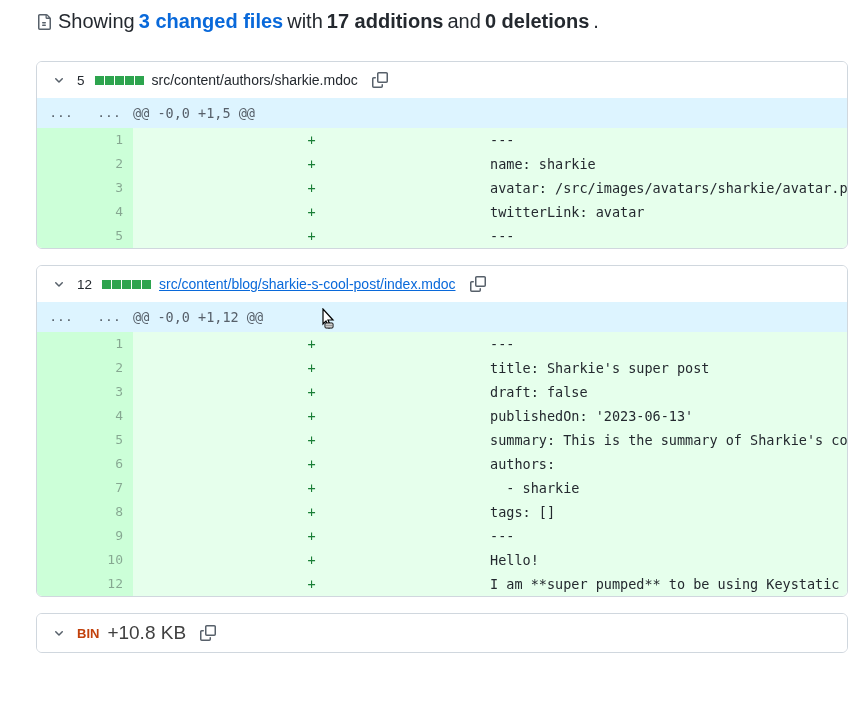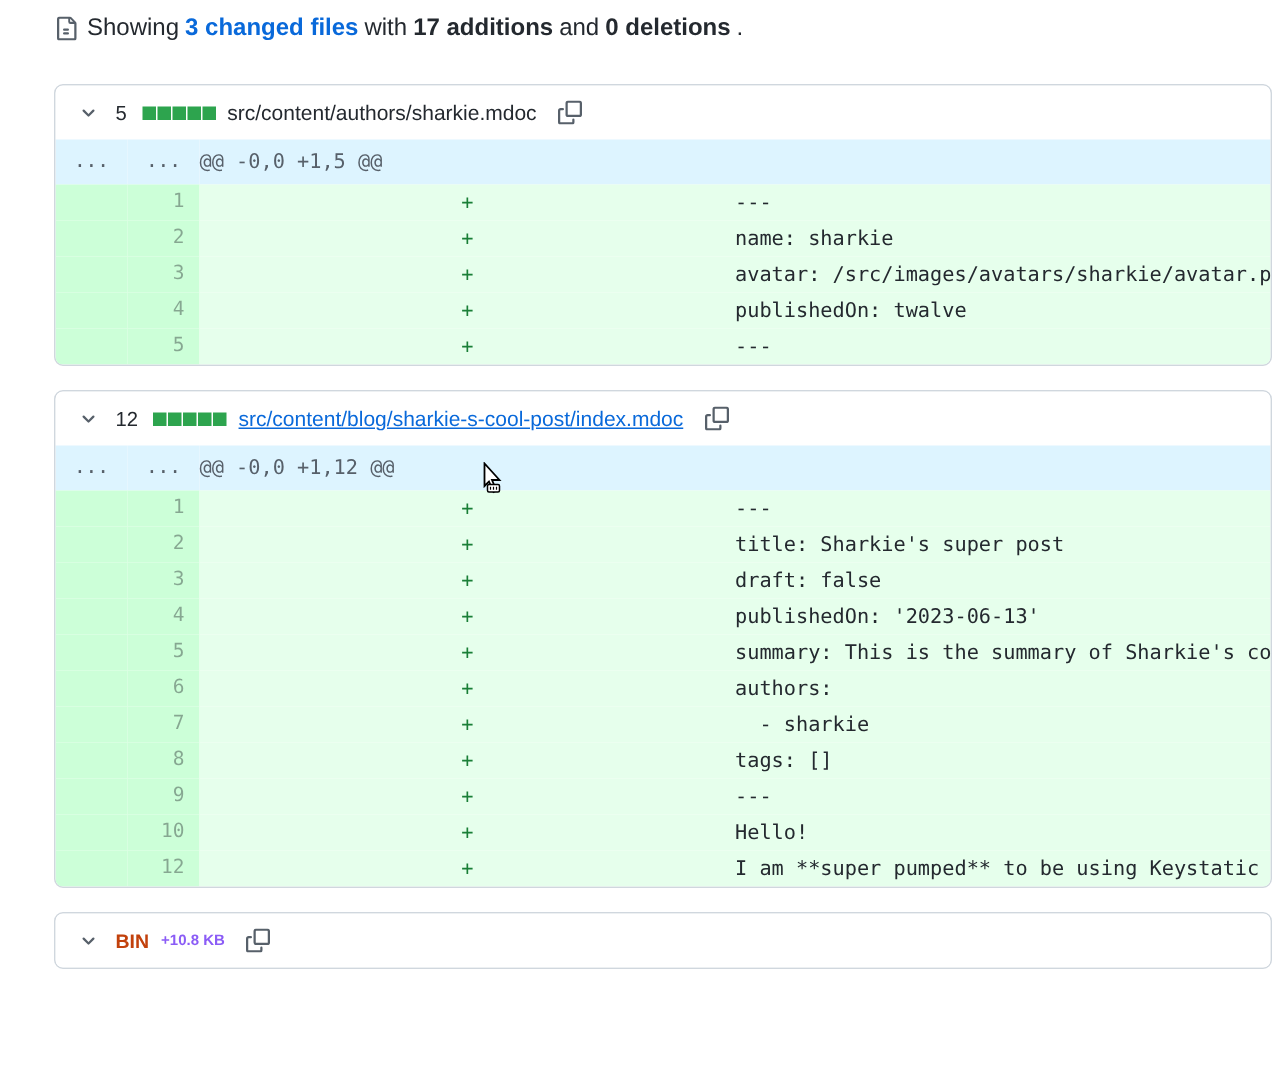--- a/index.html
+++ b/index.html
@@ -12,21 +12,21 @@
       font-size: 14px;
       color: #24292f;
       background: #fff;
       padding: 10px 0 0 36px;
     }
     .summary-line {
       display: flex;
       align-items: center;
       gap: 4px;
       margin-bottom: 28px;
-      font-size: 16px;
+      font-size: 20px;
     }
     .diff-icon {
       display: inline-flex;
       align-items: center;
       justify-content: center;
       width: 16px;
       height: 16px;
       margin-right: 2px;
     }
     .link-blue {
@@ -62,23 +62,23 @@
       color: #24292f;
       font-size: 13.5px;
       font-weight: 400;
     }
     .bin-label {
       color: #c2410c;
       font-weight: 600;
       font-size: 13px;
     }
     .size-label {
-      color: #8b5cf6;
-      font-weight: 700;
-      font-size: 10px;
+      color: #404040;
+      font-weight: 400;
+      font-size: 19px;
     }
     .diffstat {
       display: inline-flex;
       gap: 1px;
       margin-left: 2px;
     }
     .diffstat-block {
       width: 9px;
       height: 9px;
       background: #2da44e;
@@ -221,21 +221,21 @@
           <tr class="addition-row">
             <td class="line-num"></td>
             <td class="line-num">3</td>
             <td class="line-marker">+</td>
             <td class="line-content">avatar: /src/images/avatars/sharkie/avatar.png</td>
           </tr>
           <tr class="addition-row">
             <td class="line-num"></td>
             <td class="line-num">4</td>
             <td class="line-marker">+</td>
-            <td class="line-content">publishedOn: twalve</td>
+            <td class="line-content">twitterLink: avatar</td>
           </tr>
           <tr class="addition-row">
             <td class="line-num"></td>
             <td class="line-num">5</td>
             <td class="line-marker">+</td>
             <td class="line-content">---</td>
           </tr>
         </tbody>
       </table>
     </div>

